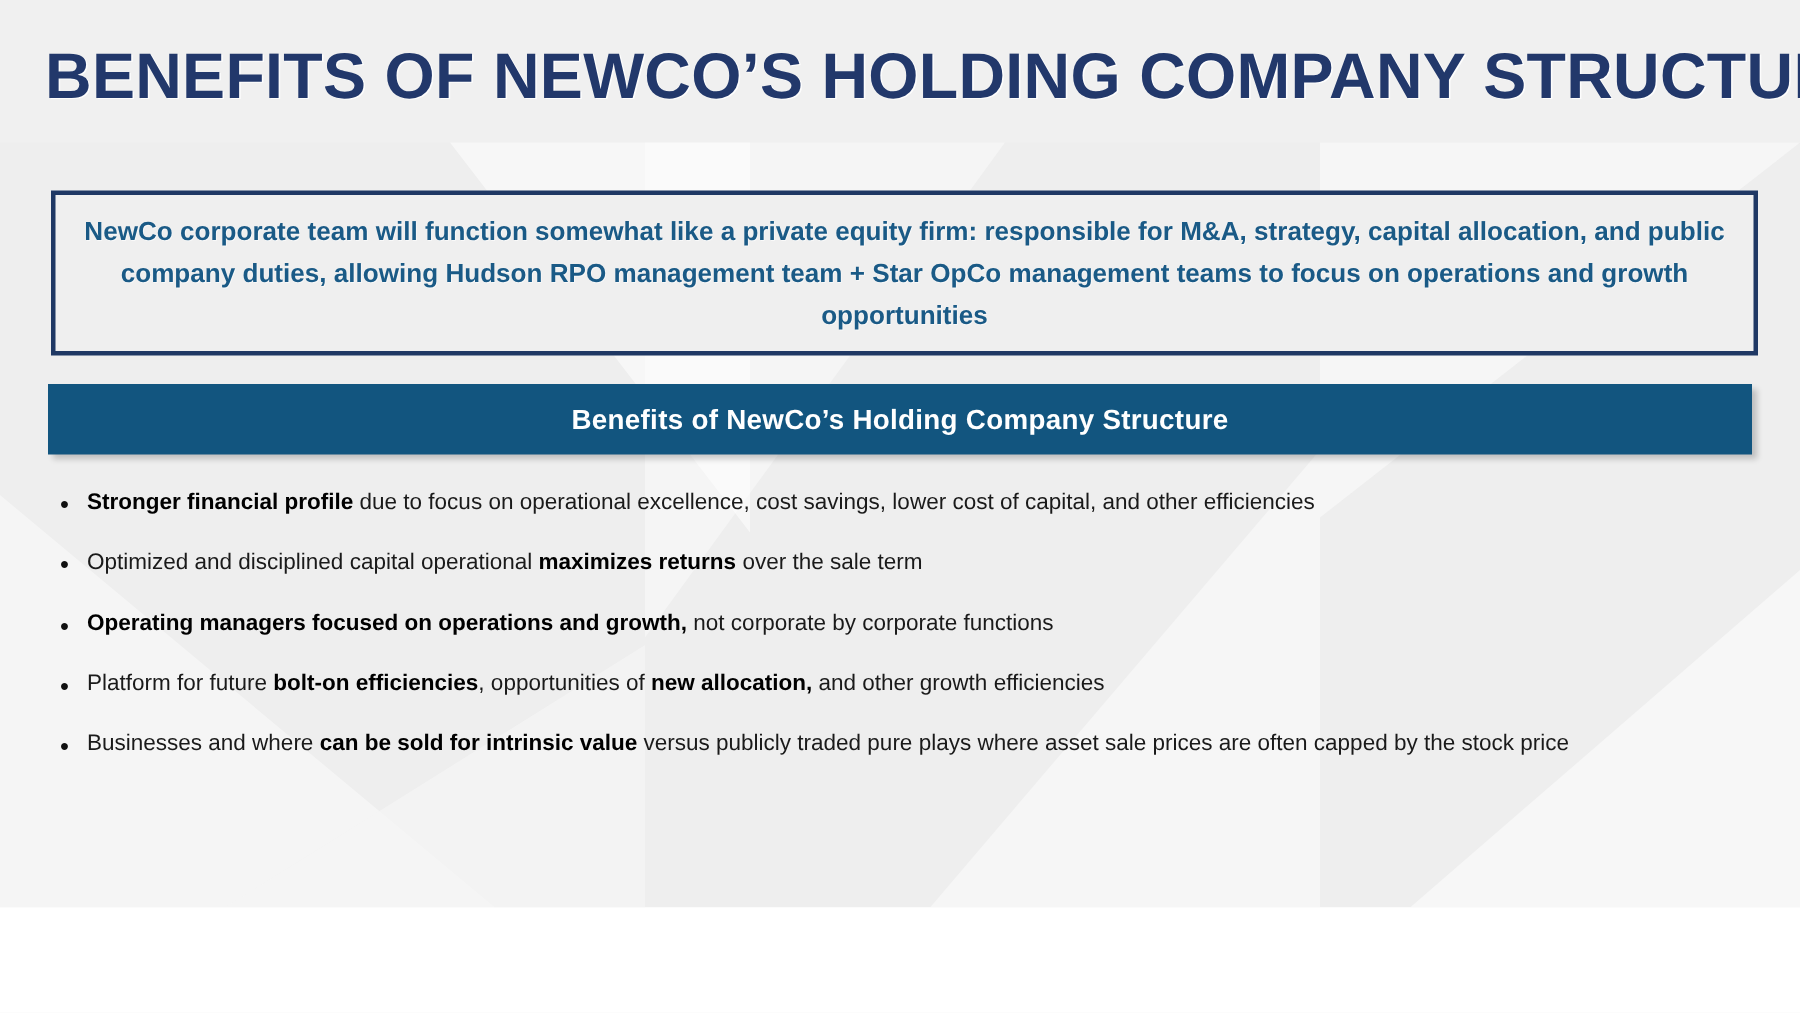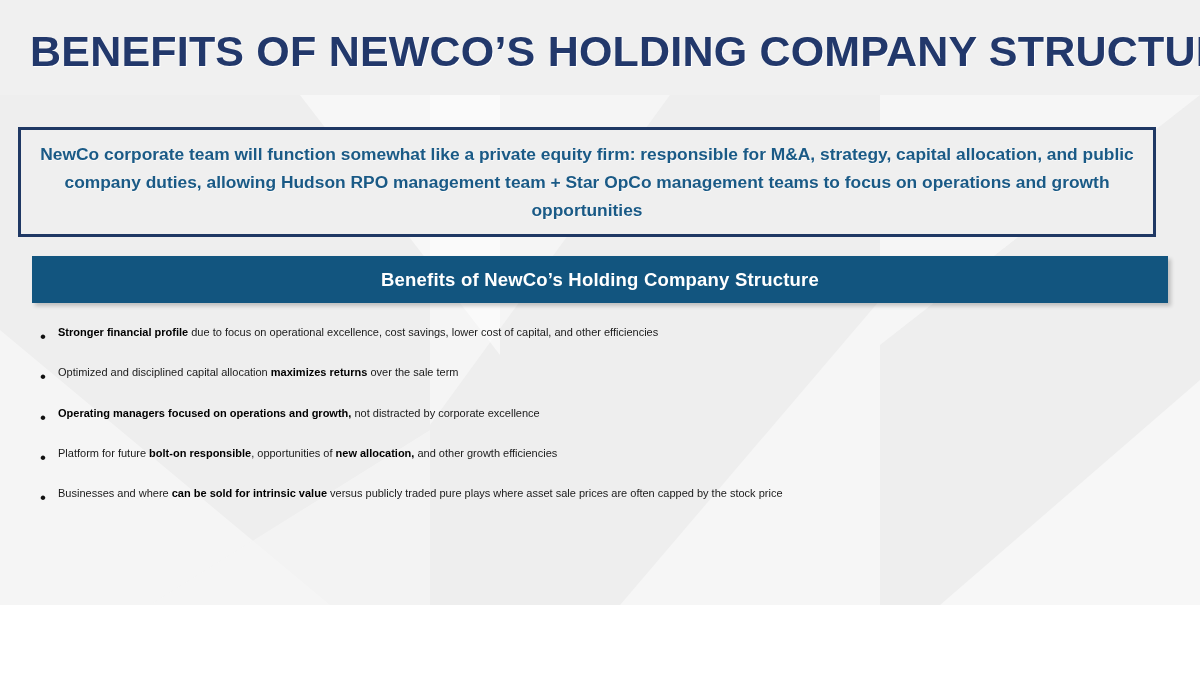--- a/index.html
+++ b/index.html
@@ -100,21 +100,21 @@
     letter-spacing: 0.2px;
     color: #22386B;
     text-shadow: 1px 1px 0 rgba(255,255,255,0.85);
     white-space: nowrap;
     line-height: 1.1;
   }
 
   
   .callout {
     position: absolute;
-    left: 18px;
+    left: 34px;
     top: 127px;
     width: 1138px;
     height: 110px;
     box-sizing: border-box;
     border: 3px solid #1F3864;
     background: #efefef;
     display: flex;
     align-items: center;
     justify-content: center;
     padding: 4px 14px;
@@ -165,21 +165,21 @@
     width: 22px;
     font-size: 17px;
     line-height: 1.52;
     color: #111111;
     text-align: left;
     padding-left: 4px;
     box-sizing: border-box;
   }
   .bullet-text {
     flex: 1 1 auto;
-    font-size: 11px;
+    font-size: 15px;
     line-height: 1.52;
     color: #1a1a1a;
   }
   .bullet-text b { font-weight: bold; color: #000000; }
 
   
   .footer {
     position: absolute;
     left: 0;
     top: 605px;
@@ -215,29 +215,29 @@
     <div class="section-bar-text">Benefits of NewCo’s Holding Company Structure</div>
   </div>
 
   <div class="bullets">
       <div class="bullet-row">
         <div class="bullet-dot">•</div>
         <div class="bullet-text"><b>Stronger financial profile</b><span> due to focus on operational excellence, cost savings, lower cost of capital, and other efficiencies</span></div>
       </div>
       <div class="bullet-row">
         <div class="bullet-dot">•</div>
-        <div class="bullet-text"><span>Optimized and disciplined capital allocation </span><b>maximizes returns</b><span> over the sale term</span></div>
-      </div>
-      <div class="bullet-row">
-        <div class="bullet-dot">•</div>
-        <div class="bullet-text"><b>Operating managers focused on operations and growth,</b><span> not distracted by corporate excellence</span></div>
-      </div>
-      <div class="bullet-row">
-        <div class="bullet-dot">•</div>
-        <div class="bullet-text"><span>Platform for future </span><b>bolt-on responsible</b><span>, opportunities of </span><b>new allocation,</b><span> and other growth efficiencies</span></div>
+        <div class="bullet-text"><span>Optimized and disciplined capital operational </span><b>maximizes returns</b><span> over the sale term</span></div>
+      </div>
+      <div class="bullet-row">
+        <div class="bullet-dot">•</div>
+        <div class="bullet-text"><b>Operating managers focused on operations and growth,</b><span> not corporate by corporate functions</span></div>
+      </div>
+      <div class="bullet-row">
+        <div class="bullet-dot">•</div>
+        <div class="bullet-text"><span>Platform for future </span><b>bolt-on efficiencies</b><span>, opportunities of </span><b>new allocation,</b><span> and other growth efficiencies</span></div>
       </div>
       <div class="bullet-row">
         <div class="bullet-dot">•</div>
         <div class="bullet-text"><span>Businesses and where </span><b>can be sold for intrinsic value</b><span> versus publicly traded pure plays where asset sale prices are often capped by the stock price</span></div>
       </div>
     </div>
 
   <div class="footer">
     
 

